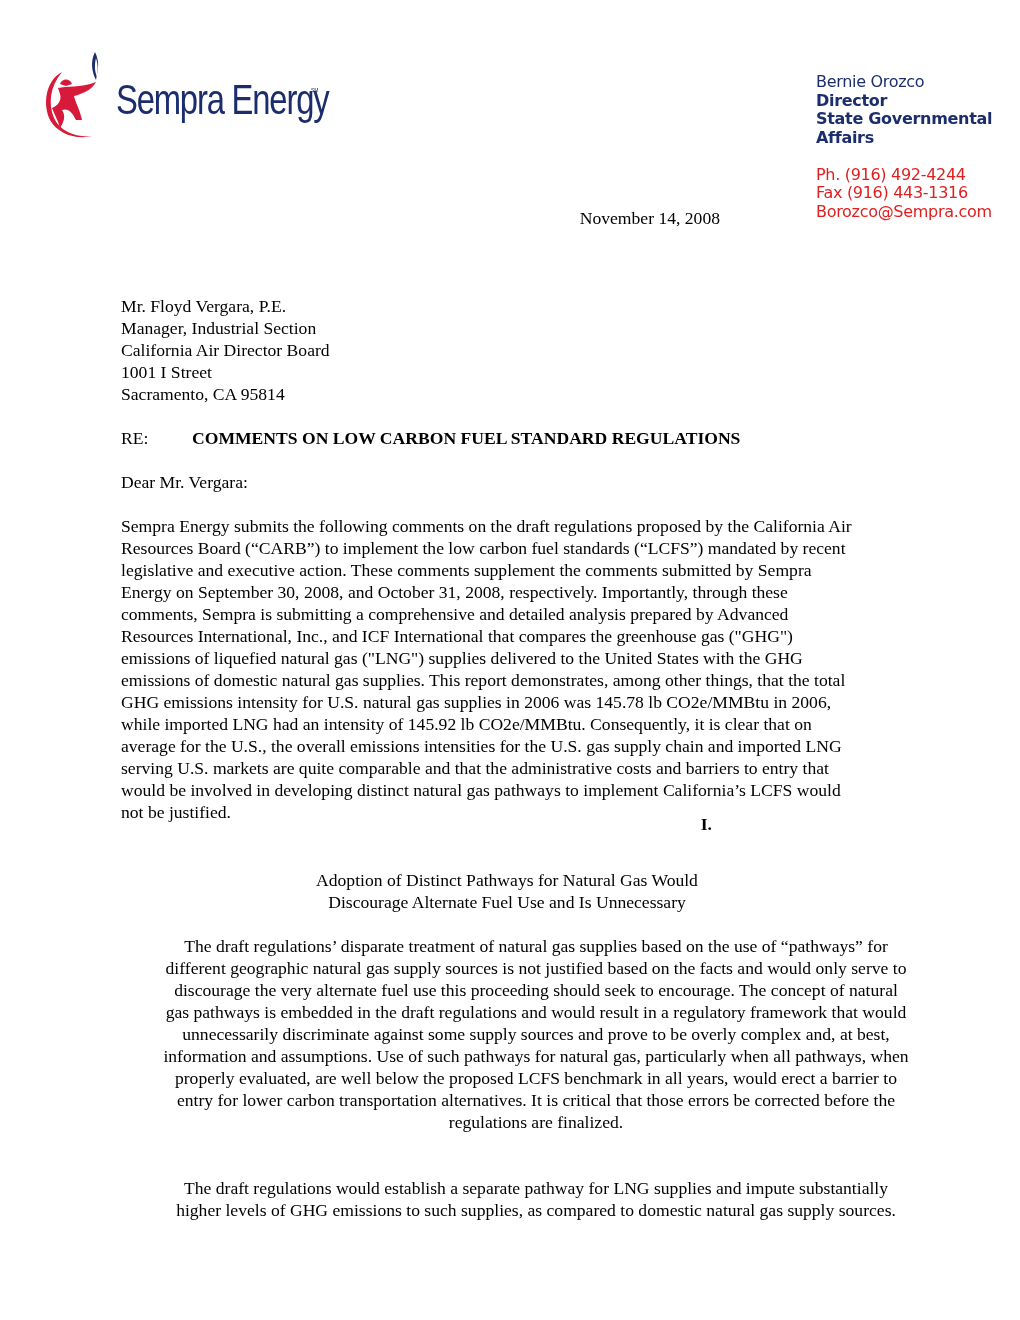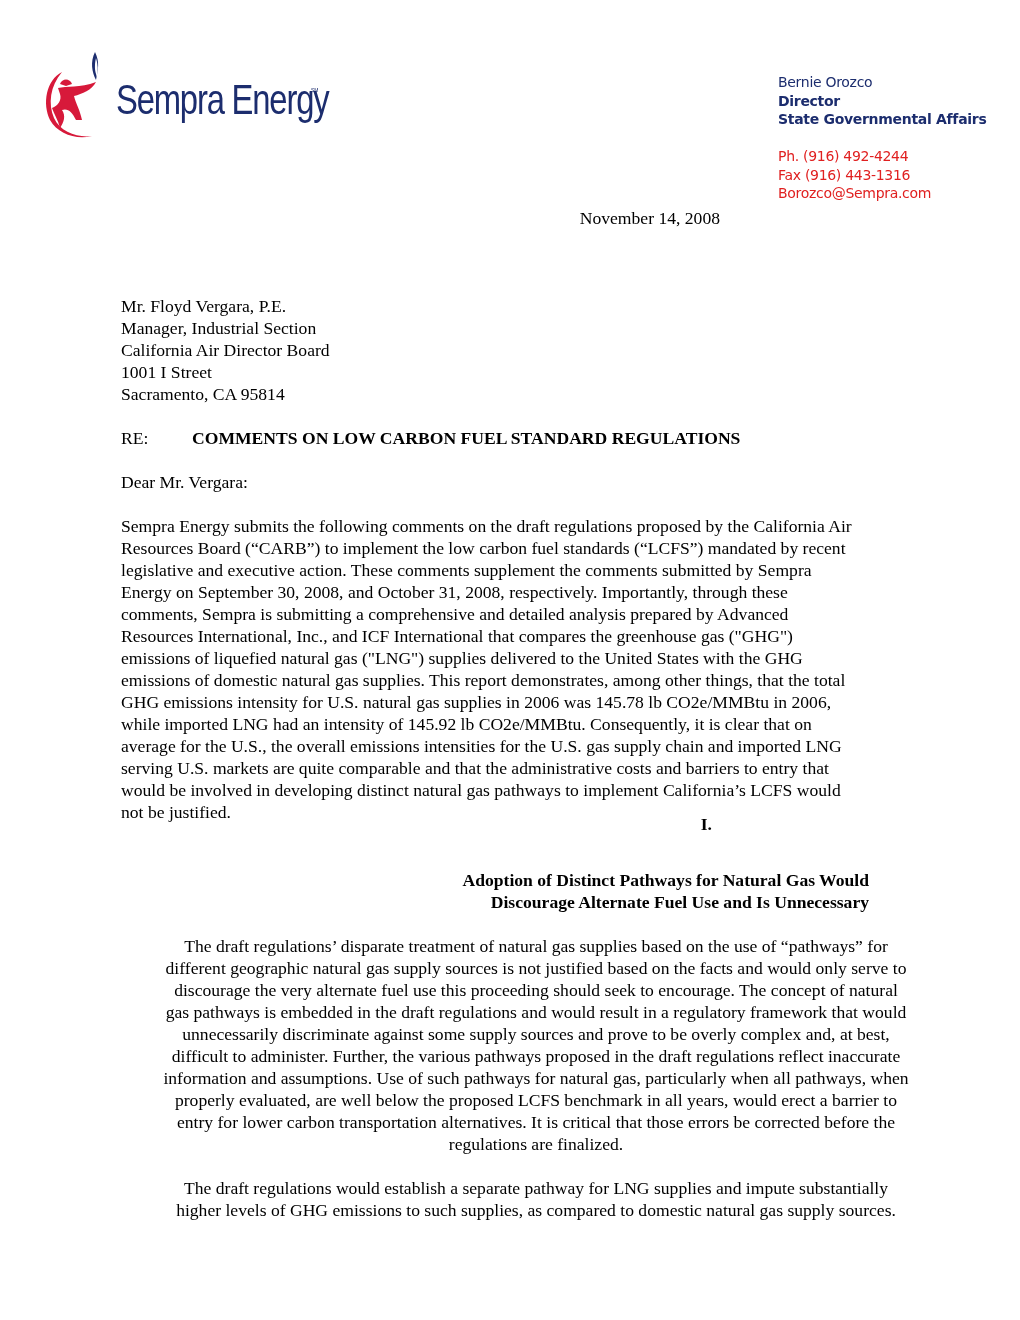--- a/index.html
+++ b/index.html
@@ -37,24 +37,24 @@
     .logo-sm {
       position: absolute;
       left: 271px;
       top: 39px;
       font-family: "Liberation Sans", sans-serif;
       font-size: 5px;
       color: #1c2d6e;
     }
     .contact {
       position: absolute;
-      left: 778px;
+      left: 816px;
       top: 73px;
       font-family: "DejaVu Sans", sans-serif;
-      font-size: 14px;
+      font-size: 16px;
       line-height: 18.5px;
       letter-spacing: -0.3px;
     }
     .contact .navy { color: #1c2d6e; }
     .contact .bold { font-weight: bold; }
     .contact .red { color: #e02020; }
     .contact .gap { height: 18.5px; }
 
     .doc {
       position: absolute;
@@ -105,25 +105,25 @@
     .section-num {
       position: absolute;
       left: 0;
       top: 813px;
       width: 591px;
       text-align: right;
       font-weight: bold;
     }
     .section-title {
       position: absolute;
-      left: 8px;
+      left: 16px;
       top: 869px;
       width: 740px;
-      text-align: right;
-      font-weight: bold;
+      text-align: center;
+      font-weight: normal;
     }
     .section-title .line { display: block; white-space: nowrap; }
     .p2 { top: 935px; text-align: center; }
     .p3 { top: 1177px; text-align: center; }
   </style>
 </head>
 <body>
 
 <div class="logo">
   <svg width="80" height="95" viewBox="0 0 80 95" style="position:absolute;left:0;top:0;">
@@ -191,21 +191,20 @@
     <span class="line">Adoption of Distinct Pathways for Natural Gas Would</span>
     <span class="line">Discourage Alternate Fuel Use and Is Unnecessary</span>
   </div>
 
   <div class="para p2">
     <span class="line">The draft regulations’ disparate treatment of natural gas supplies based on the use of “pathways” for</span>
     <span class="line">different geographic natural gas supply sources is not justified based on the facts and would only serve to</span>
     <span class="line">discourage the very alternate fuel use this proceeding should seek to encourage. The concept of natural</span>
     <span class="line">gas pathways is embedded in the draft regulations and would result in a regulatory framework that would</span>
     <span class="line">unnecessarily discriminate against some supply sources and prove to be overly complex and, at best,</span>
-    <span class="line">difficult to administer. Further, the various pathways proposed in the draft regulations reflect inaccurate</span>
     <span class="line">information and assumptions. Use of such pathways for natural gas, particularly when all pathways, when</span>
     <span class="line">properly evaluated, are well below the proposed LCFS benchmark in all years, would erect a barrier to</span>
     <span class="line">entry for lower carbon transportation alternatives.  It is critical that those errors be corrected before the</span>
     <span class="line">regulations are finalized.</span>
   </div>
 
   <div class="para p3">
     <span class="line">The draft regulations would establish a separate pathway for LNG supplies and impute substantially</span>
     <span class="line">higher levels of GHG emissions to such supplies, as compared to domestic natural gas supply sources.</span>
   </div>

